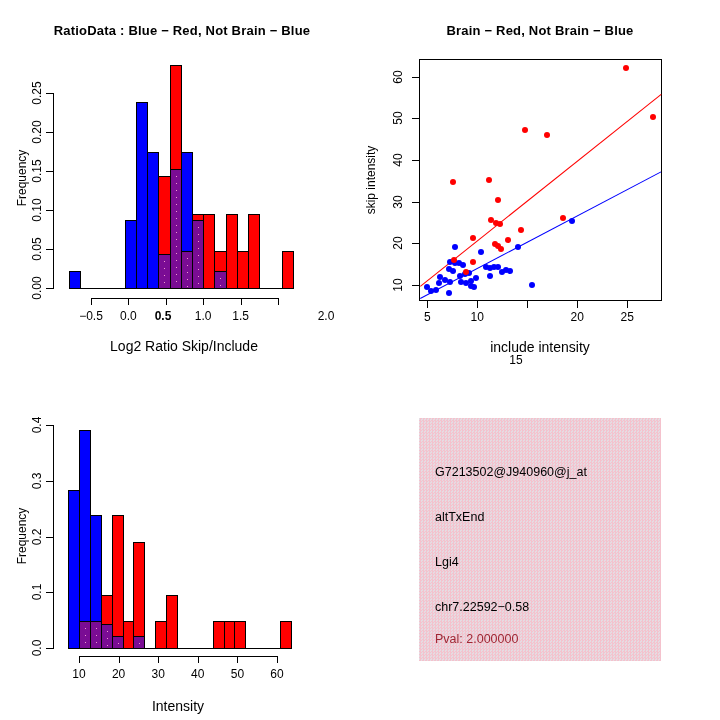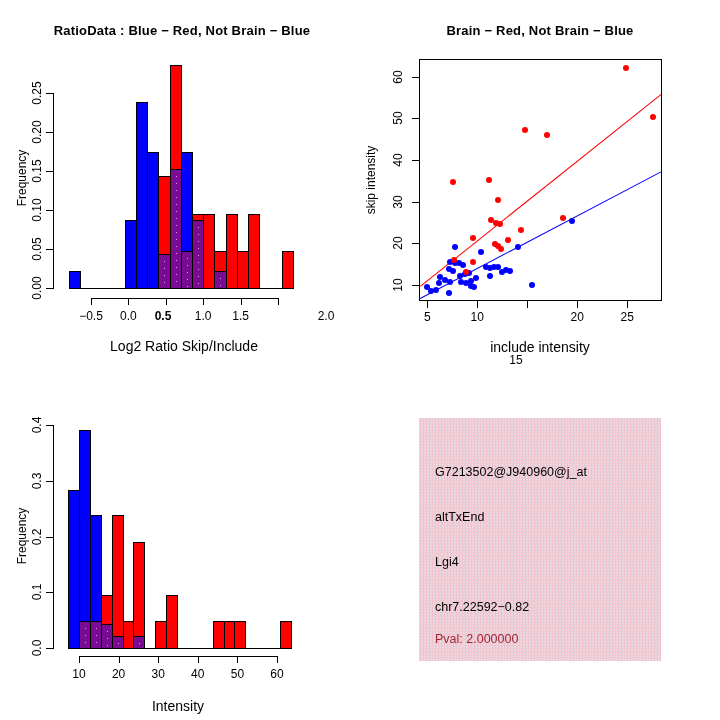--- a/index.html
+++ b/index.html
@@ -215,17 +215,17 @@
   <div class="ctr axlab" style="left:540px;top:347px;">include intensity</div>
   <div class="ylab" style="left:371px;top:180px;">skip intensity</div>
 
   <div class="ctr axlab" style="left:178px;top:706px;">Intensity</div>
   <div class="ylab" style="left:22px;top:536px;">Frequency</div>
 
   <div id="p4-rect">
     <div class="p4-line" style="top:47px;">G7213502@J940960@j_at</div>
     <div class="p4-line" style="top:92px;">altTxEnd</div>
     <div class="p4-line" style="top:137px;">Lgi4</div>
-    <div class="p4-line" style="top:182px;">chr7.22592−0.82</div>
+    <div class="p4-line" style="top:182px;">chr7.22592−0.58</div>
     <div class="p4-line" style="top:214px;color:#9e2633;">Pval: 2.000000</div>
   </div>
 
 </div>
 
 </body></html>

